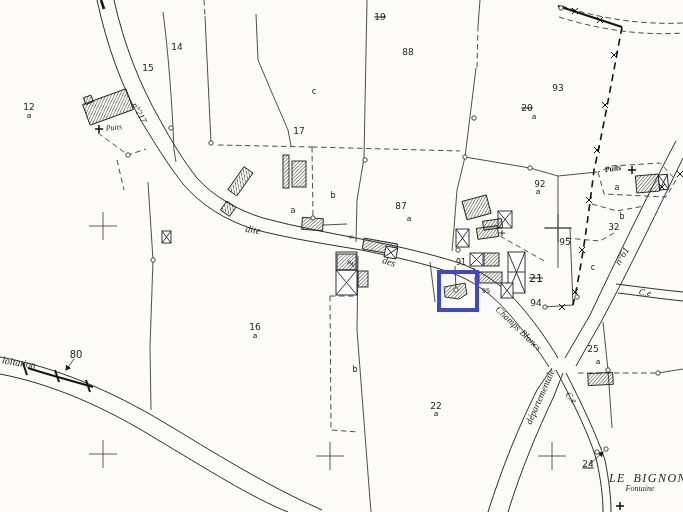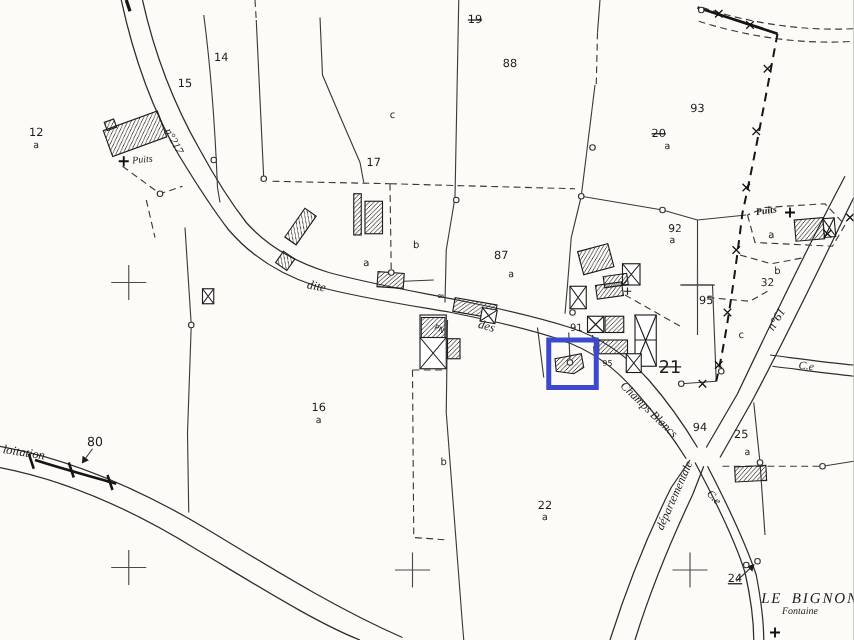--- a/index.html
+++ b/index.html
@@ -233,22 +233,22 @@
       <div class="lbl num" style="left: 299px; top: 131px; font-size: 9px; transform: translate(-50%, -50%) rotate(0deg);">17</div>
       <div class="lbl num" style="left: 314px; top: 92px; font-size: 8px; transform: translate(-50%, -50%) rotate(0deg);">c</div>
       <div class="lbl num" style="left: 401px; top: 206px; font-size: 9px; transform: translate(-50%, -50%) rotate(0deg);">87</div>
       <div class="lbl num" style="left: 409px; top: 219px; font-size: 7.5px; transform: translate(-50%, -50%) rotate(0deg);">a</div>
       <div class="lbl num" style="left: 333px; top: 196px; font-size: 8px; transform: translate(-50%, -50%) rotate(0deg);">b</div>
       <div class="lbl num" style="left: 293px; top: 211px; font-size: 8px; transform: translate(-50%, -50%) rotate(0deg);">a</div>
       <div class="lbl num" style="left: 540px; top: 184px; font-size: 8.5px; transform: translate(-50%, -50%) rotate(0deg);">92</div>
       <div class="lbl num" style="left: 538px; top: 192px; font-size: 7.5px; transform: translate(-50%, -50%) rotate(0deg);">a</div>
       <div class="lbl num" style="left: 565px; top: 242px; font-size: 9px; transform: translate(-50%, -50%) rotate(0deg);">95</div>
       <div class="lbl num" style="left: 461px; top: 263px; font-size: 8px; transform: translate(-50%, -50%) rotate(0deg);">91</div>
-      <div class="lbl num strike" style="left: 536px; top: 278px; font-size: 14px; transform: translate(-50%, -50%) rotate(0deg); margin-top: 16px;">21</div>
-      <div class="lbl num" style="left: 560px; top: 303px; font-size: 9px; transform: translate(-50%, -50%) rotate(0deg); margin-top: 40px;">94</div>
+      <div class="lbl num strike" style="left: 536px; top: 278px; font-size: 11px; transform: translate(-50%, -50%) rotate(0deg);">21</div>
+      <div class="lbl num" style="left: 536px; top: 303px; font-size: 9px; transform: translate(-50%, -50%) rotate(0deg);">94</div>
       <div class="lbl num" style="left: 486px; top: 291px; font-size: 6.5px; transform: translate(-50%, -50%) rotate(0deg);">95</div>
       <div class="lbl num" style="left: 614px; top: 227px; font-size: 8.5px; transform: translate(-50%, -50%) rotate(0deg);">32</div>
       <div class="lbl num" style="left: 617px; top: 188px; font-size: 8px; transform: translate(-50%, -50%) rotate(0deg);">a</div>
       <div class="lbl num" style="left: 622px; top: 217px; font-size: 8px; transform: translate(-50%, -50%) rotate(0deg);">b</div>
       <div class="lbl num" style="left: 593px; top: 268px; font-size: 8px; transform: translate(-50%, -50%) rotate(0deg);">c</div>
       <div class="lbl num" style="left: 255px; top: 327px; font-size: 9px; transform: translate(-50%, -50%) rotate(0deg);">16</div>
       <div class="lbl num" style="left: 255px; top: 336px; font-size: 7.5px; transform: translate(-50%, -50%) rotate(0deg);">a</div>
       <div class="lbl num" style="left: 355px; top: 370px; font-size: 8px; transform: translate(-50%, -50%) rotate(0deg);">b</div>
       <div class="lbl num" style="left: 436px; top: 406px; font-size: 9px; transform: translate(-50%, -50%) rotate(0deg);">22</div>
       <div class="lbl num" style="left: 436px; top: 414px; font-size: 7.5px; transform: translate(-50%, -50%) rotate(0deg);">a</div>

